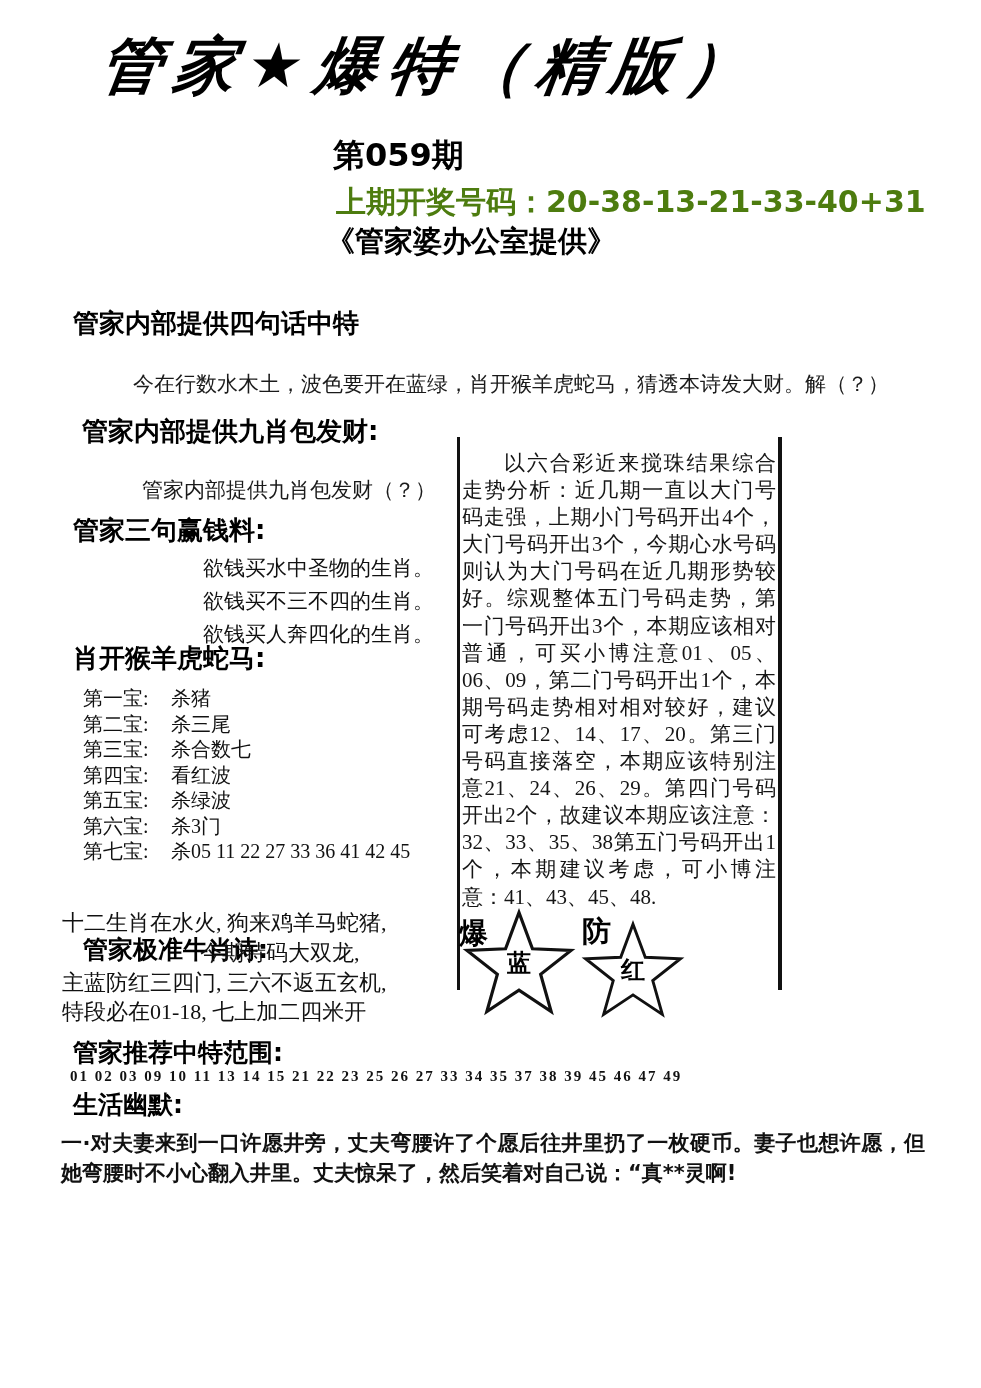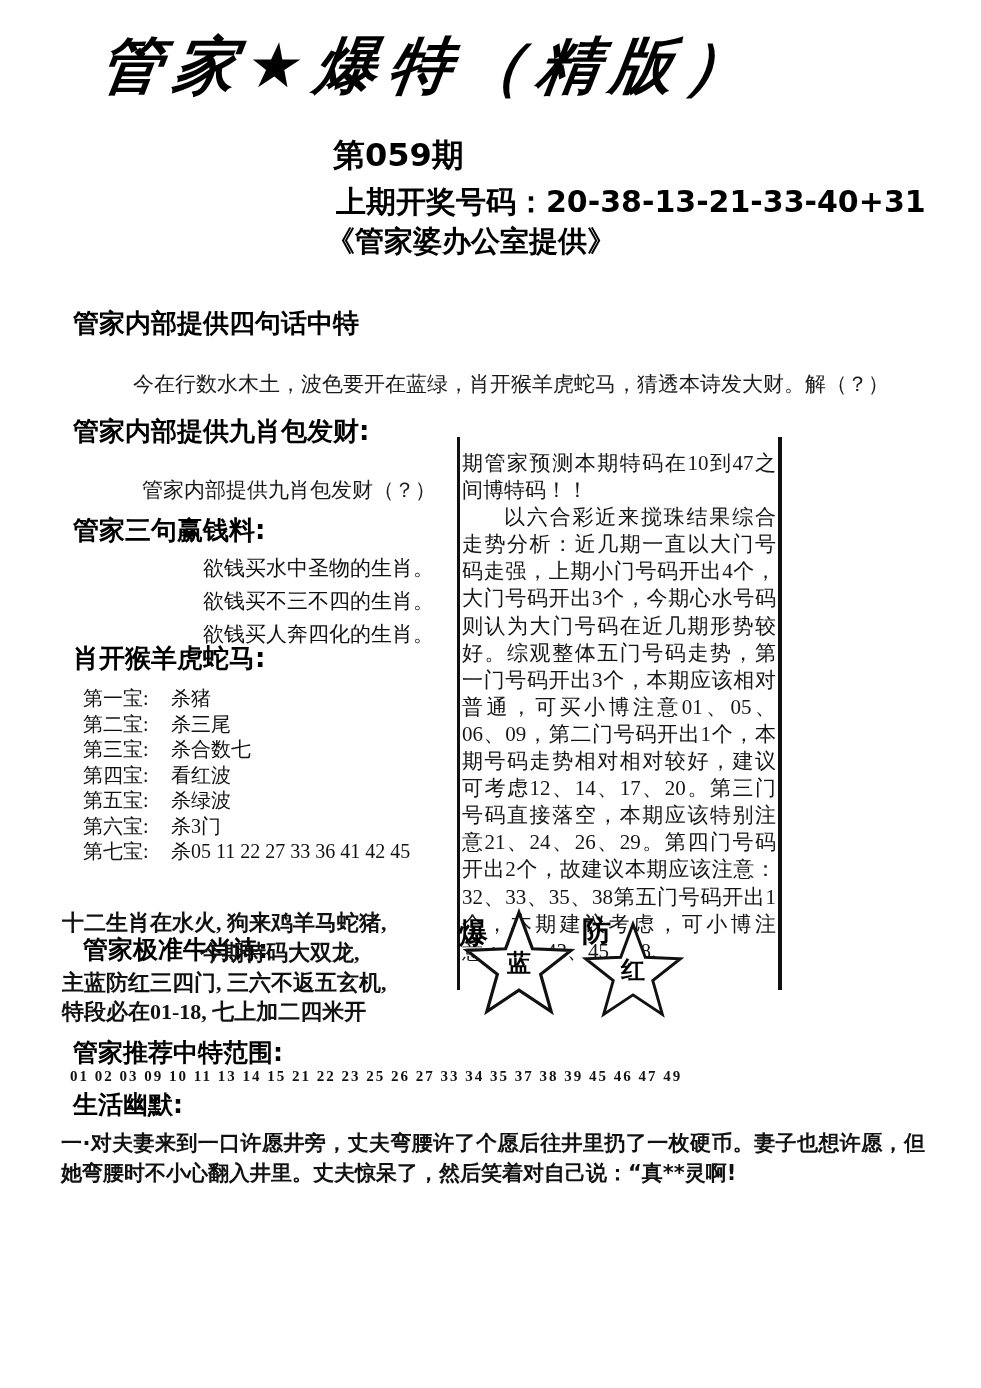--- a/index.html
+++ b/index.html
@@ -44,21 +44,21 @@
     white-space: nowrap;
     text-align: center;
   }
   .body-line { font-size: 21px; color: #1a1a1a; white-space: nowrap; }
 
   .three-lines { left: 203px; top: 552px; font-size: 21px; line-height: 33px; }
   .treasure-list { left: 83px; top: 686px; font-size: 20px; line-height: 25.5px; }
   .treasure-list .t-label { display: inline-block; min-width: 74px; }
   .treasure-list .t-value { margin-left: 14px; }
 
-  .poem-line { font-size: 22px; white-space: nowrap; font-weight: bold; }
+  .poem-line { font-size: 22px; white-space: nowrap; }
 
   .range-numbers {
     left: 70px; top: 1068px;
     font-size: 15px; font-weight: bold;
     letter-spacing: 2px; white-space: nowrap;
   }
   .humor-body {
     left: 61px; top: 1128px; width: 864px;
     font-family: "DejaVu Sans", "Liberation Sans", sans-serif;
     font-weight: bold; font-size: 21px; line-height: 30px;
@@ -93,27 +93,27 @@
   .burst-label { left: 459px; top: 914px; }
   .defend-label { left: 582px; top: 912px; }
 </style>
 </head>
 <body>
 
 <div id="page">
 
   <div class="abs main-title">管家★爆特（精版）</div>
   <div class="abs issue-no">第059期</div>
-  <div class="abs last-draw" id="last-draw" style="color: #000000;">上期开奖号码：20-38-13-21-33-40+31</div>
+  <div class="abs last-draw" id="last-draw" style="color: #4d7c0f;">上期开奖号码：20-38-13-21-33-40+31</div>
   <div class="abs provider">《管家婆办公室提供》</div>
 
   <div class="abs sec-head" style="left:73px; top:306px;">管家内部提供四句话中特</div>
   <div class="abs body-line" style="left:133px; top:370px;">今在行数水木土，波色要开在蓝绿，肖开猴羊虎蛇马，猜透本诗发大财。解（？）</div>
 
-  <div class="abs sec-head" style="left:73px; top:414px;">管家内部提供九肖包发财:</div>
+  <div class="abs sec-head" style="left:82px; top:414px;">管家内部提供九肖包发财:</div>
   <div class="abs body-line" style="left:142px; top:476px;">管家内部提供九肖包发财（？）</div>
 
   <div class="abs three-lines">
     <div>欲钱买水中圣物的生肖。</div>
     <div>欲钱买不三不四的生肖。</div>
     <div>欲钱买人奔四化的生肖。</div>
   </div>
   <div class="abs sec-head" style="left:73px; top:513px;">管家三句赢钱料:</div>
 
   <div class="abs sec-head" style="left:73px; top:641px;">肖开猴羊虎蛇马:</div>
@@ -129,21 +129,20 @@
 
   <div class="abs sec-head" style="left:83px; top:897px; font-size:25px;margin-top:36px;">管家极准牛肖诗:</div>
   <div class="abs poem-line" style="left:62px; top:908px;">十二生肖在水火, 狗来鸡羊马蛇猪,</div>
   <div class="abs poem-line" style="left:200px; top:938px;">今期特码大双龙,</div>
   <div class="abs poem-line" style="left:62px; top:968px;">主蓝防红三四门, 三六不返五玄机,</div>
   <div class="abs poem-line" style="left:62px; top:997px;">特段必在01-18, 七上加二四米开</div>
 
   <div class="abs vrule rule-left"></div>
   <div class="abs vrule rule-right"></div>
   <div class="abs analysis">
-    <p>期管家预测本期特码在10到47之间博特码！！</p>
     <p class="indent">以六合彩近来搅珠结果综合走势分析：近几期一直以大门号码走强，上期小门号码开出4个，大门号码开出3个，今期心水号码则认为大门号码在近几期形势较好。综观整体五门号码走势，第一门号码开出3个，本期应该相对普通，可买小博注意01、05、06、09，第二门号码开出1个，本期号码走势相对相对较好，建议可考虑12、14、17、20。第三门号码直接落空，本期应该特别注意21、24、26、29。第四门号码开出2个，故建议本期应该注意：32、33、35、38第五门号码开出1个，本期建议考虑，可小博注意：41、43、45、48.</p>
   </div>
 
   <span class="abs star-outer-label burst-label">爆</span>
   <div class="abs star-box star1">
     <svg viewBox="0 0 100 100">
       <polygon points="50,4 61.8,35.8 95.6,37.2 69,58.2 78.2,90.8 50,72 21.8,90.8 31,58.2 4.4,37.2 38.2,35.8" fill="#ffffff" stroke="#111111" stroke-width="2.8" stroke-linejoin="miter"></polygon>
     </svg>
     <span class="star-inner">蓝</span>
   </div>

